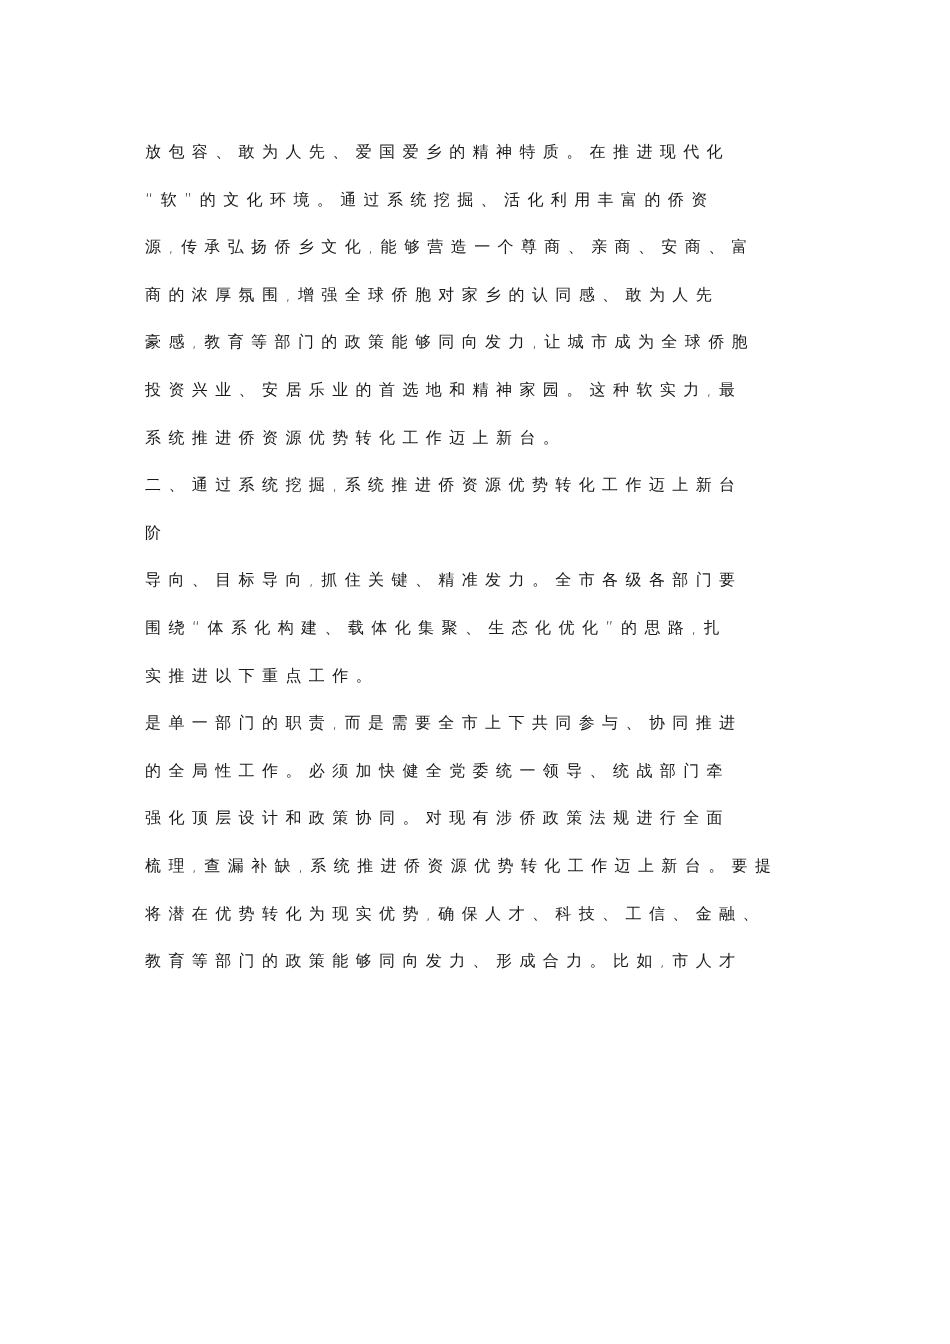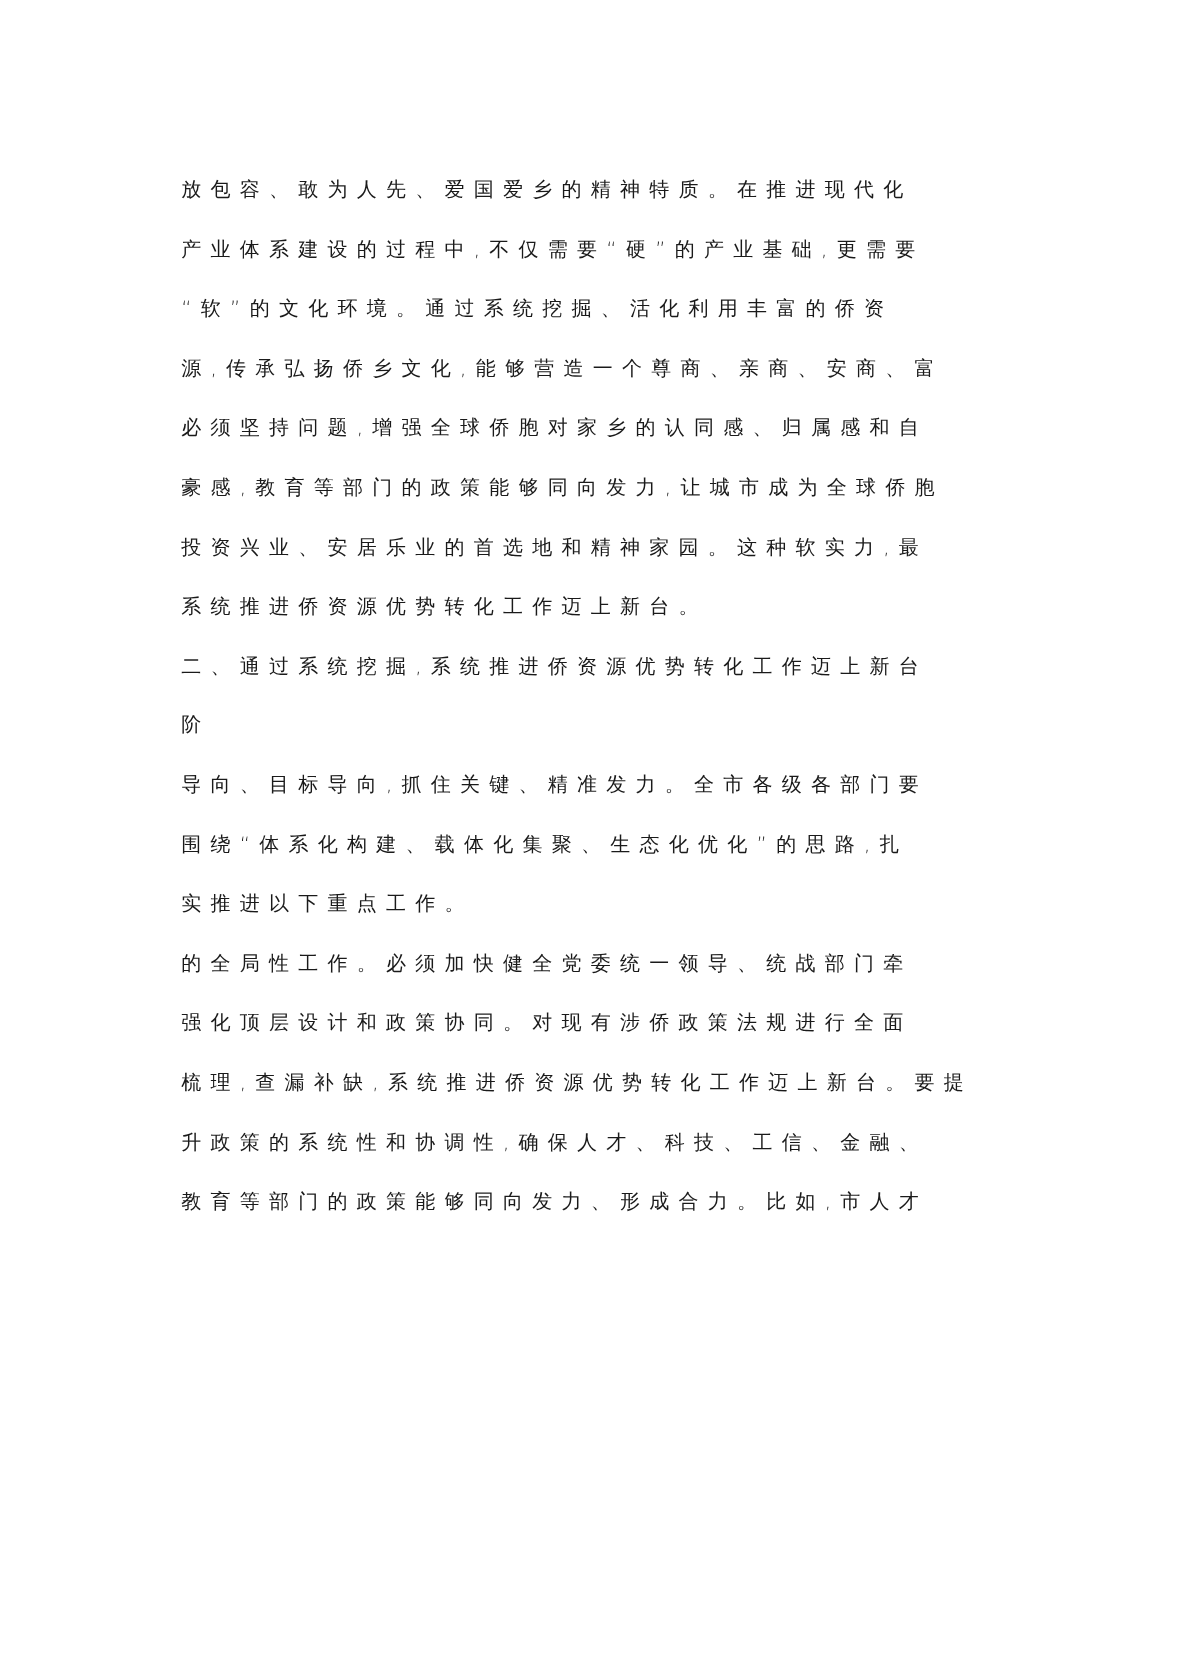--- a/index.html
+++ b/index.html
@@ -19,30 +19,30 @@
     white-space: nowrap;
     letter-spacing: 7.4px;
     font-weight: 300;
   }
 </style>
 </head>
 <body>
 
 <div class="page">
   <div class="line">放包容、敢为人先、爱国爱乡的精神特质。在推进现代化</div>
-  <div class="line">产业体系建设的过程中,不仅需要“硬”的产业基础,更需要</div>
   <div class="line">“软”的文化环境。通过系统挖掘、活化利用丰富的侨资</div>
   <div class="line">源,传承弘扬侨乡文化,能够营造一个尊商、亲商、安商、富</div>
-  <div class="line">必须坚持问题,增强全球侨胞对家乡的认同感、归属感和自</div>
+  <div class="line">商的浓厚氛围,增强全球侨胞对家乡的认同感、敢为人先</div>
   <div class="line">豪感,教育等部门的政策能够同向发力,让城市成为全球侨胞</div>
   <div class="line">投资兴业、安居乐业的首选地和精神家园。这种软实力,最</div>
   <div class="line">系统推进侨资源优势转化工作迈上新台。</div>
   <div class="line">二、通过系统挖掘,系统推进侨资源优势转化工作迈上新台</div>
   <div class="line">阶</div>
   <div class="line">导向、目标导向,抓住关键、精准发力。全市各级各部门要</div>
   <div class="line">围绕“体系化构建、载体化集聚、生态化优化”的思路,扎</div>
   <div class="line">实推进以下重点工作。</div>
+  <div class="line">是单一部门的职责,而是需要全市上下共同参与、协同推进</div>
   <div class="line">的全局性工作。必须加快健全党委统一领导、统战部门牵</div>
   <div class="line">强化顶层设计和政策协同。对现有涉侨政策法规进行全面</div>
   <div class="line">梳理,查漏补缺,系统推进侨资源优势转化工作迈上新台。要提</div>
-  <div class="line">升政策的系统性和协调性,确保人才、科技、工信、金融、</div>
+  <div class="line">将潜在优势转化为现实优势,确保人才、科技、工信、金融、</div>
   <div class="line">教育等部门的政策能够同向发力、形成合力。比如,市人才</div>
 </div>
 
 </body></html>

